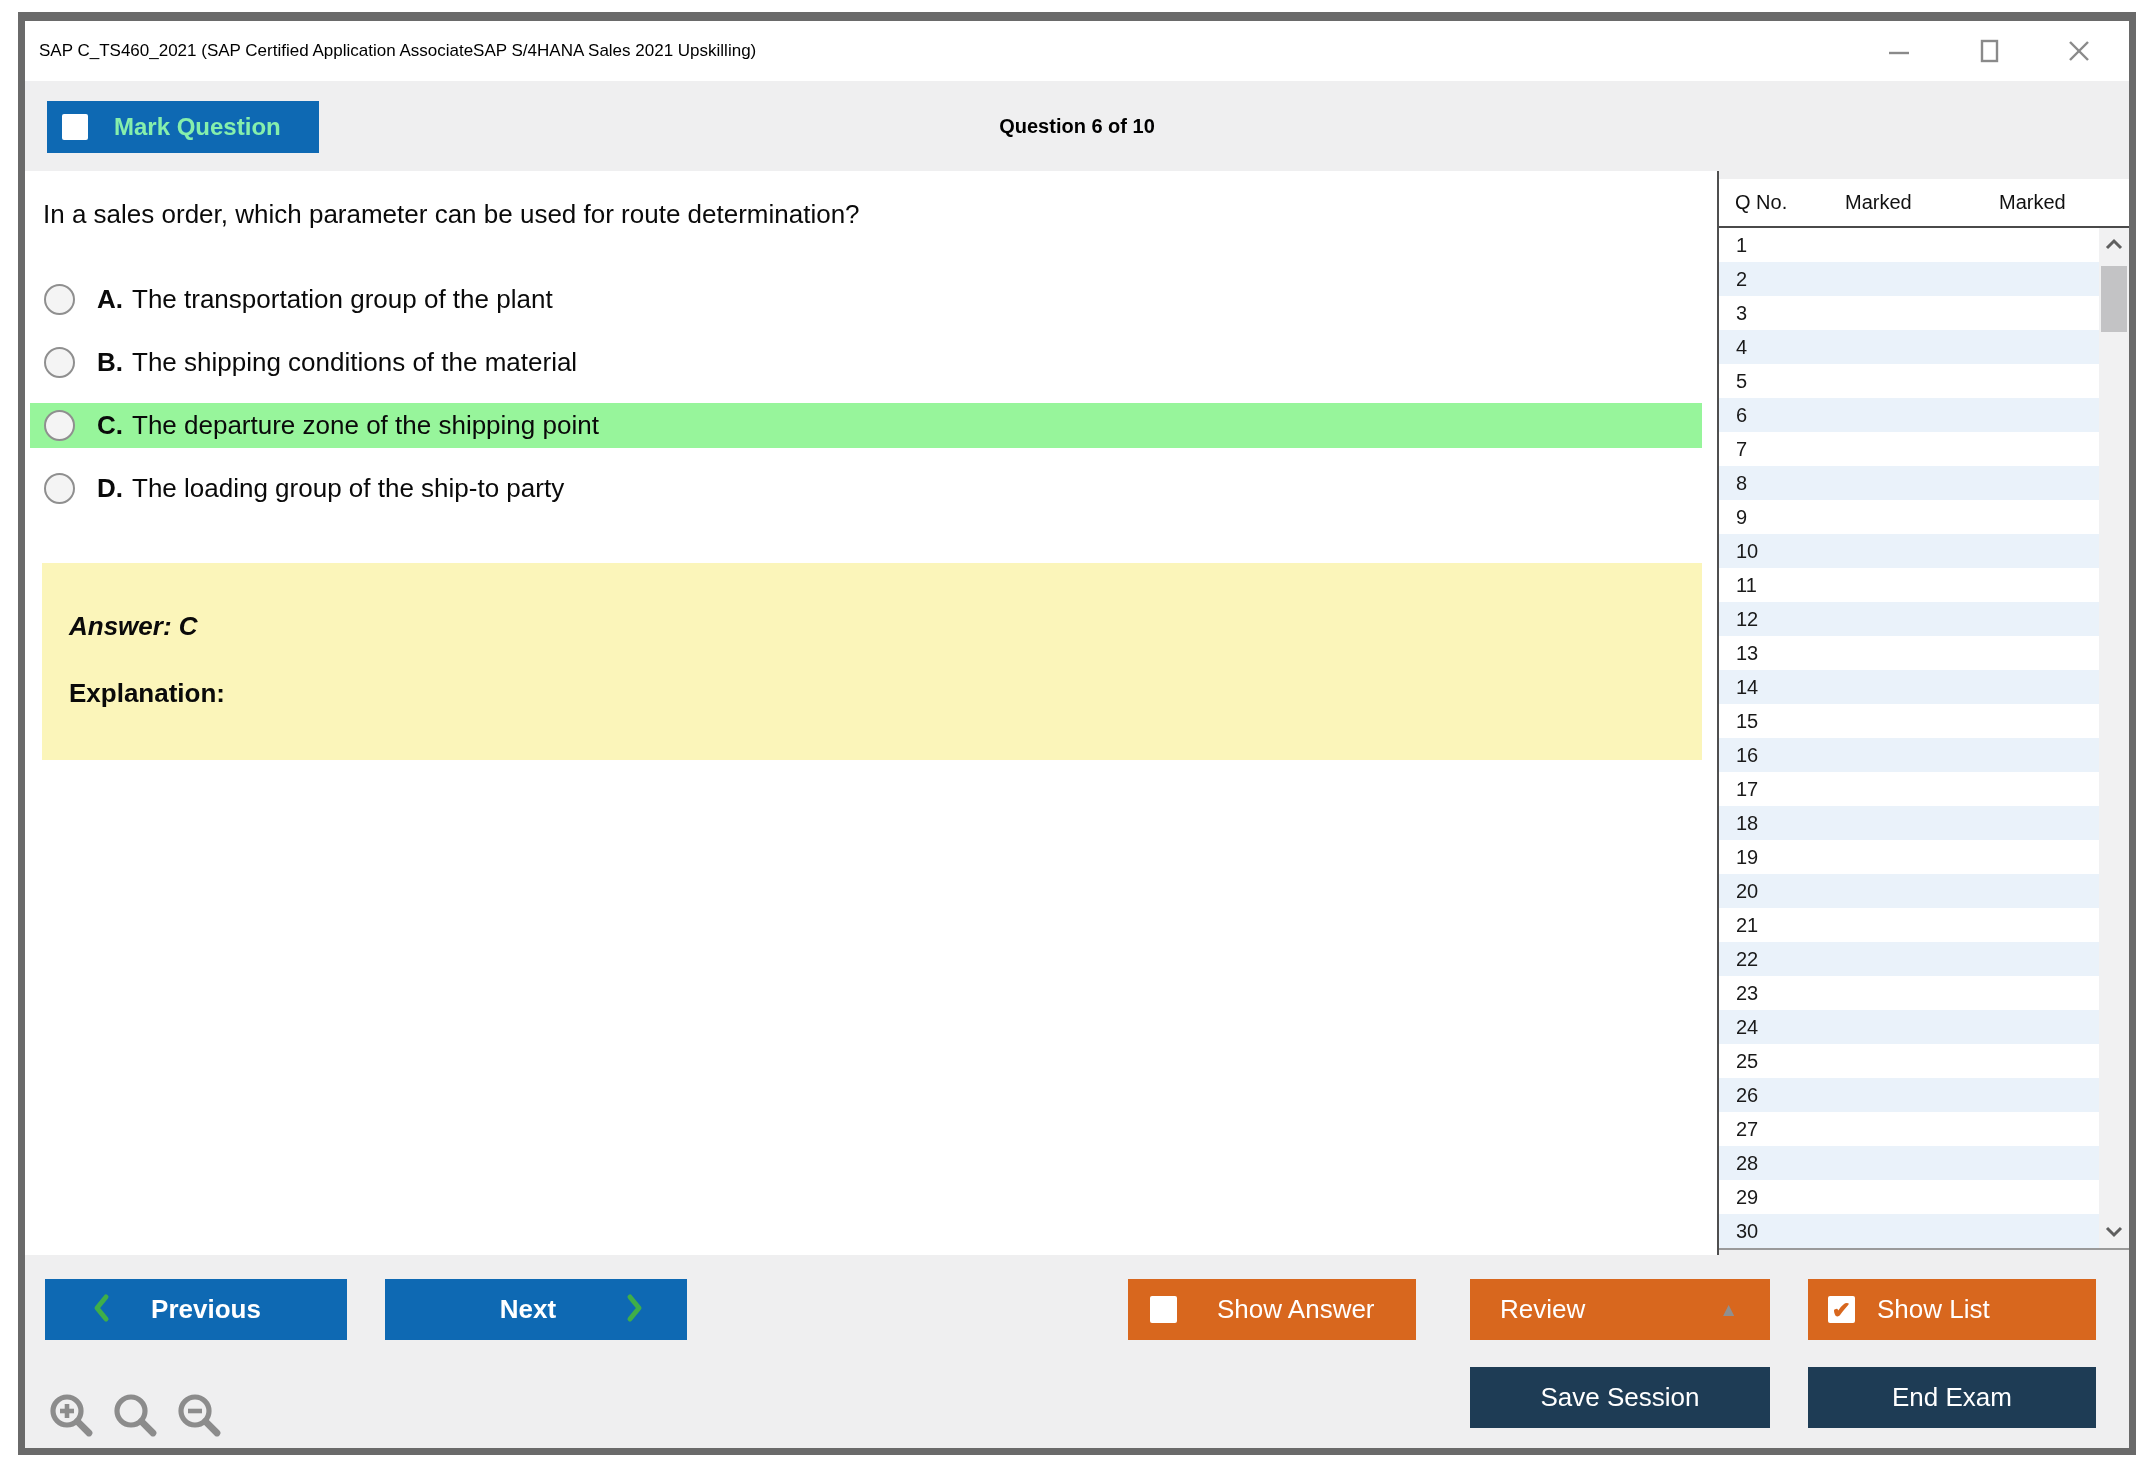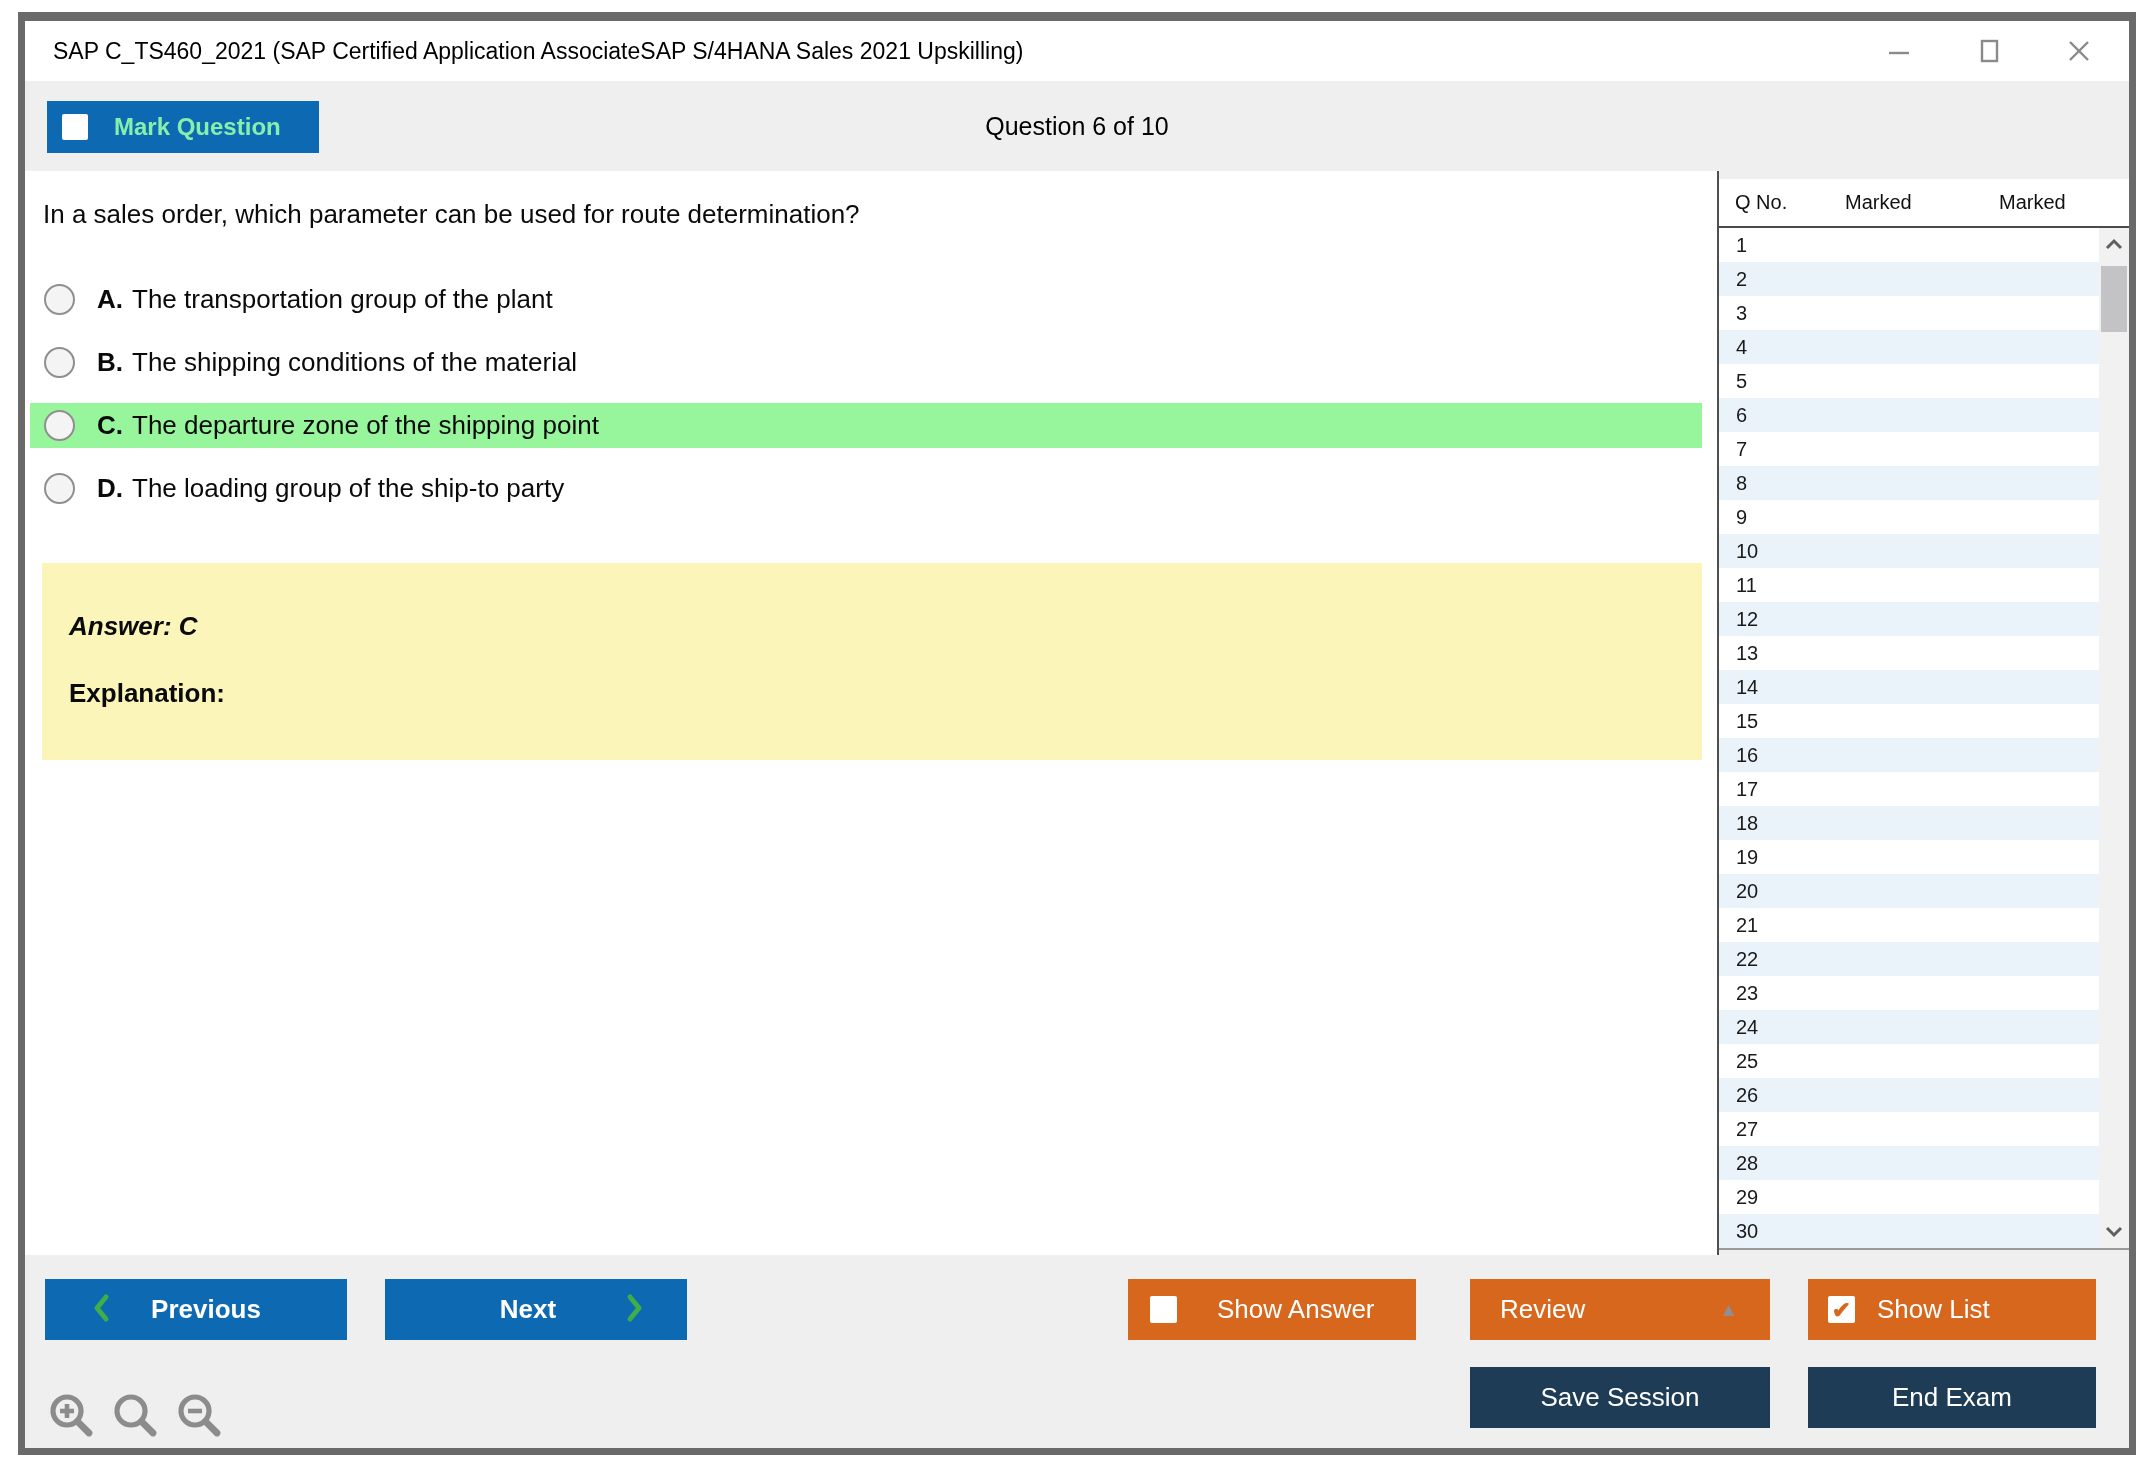--- a/index.html
+++ b/index.html
@@ -6,39 +6,39 @@
   html,body { width:2150px; height:1470px; background:#ffffff;
     font-family:"Liberation Sans","DejaVu Sans",sans-serif; }
 
   .window { position:absolute; left:18px; top:12px; width:2118px; height:1443px;
     border:7px solid #6a6a6a; border-top-width:9px; background:#fff;
     display:flex; flex-direction:column; }
 
   
   .titlebar { height:60px; background:#ffffff; display:flex; align-items:center;
     position:relative; flex:0 0 auto; }
-  .titlebar .title { margin-left:28px; font-size:23px; color:#000; }
+  .titlebar .title { margin-left:14px; font-size:17px; color:#000; }
   .win-controls { position:absolute; right:34px; top:0; height:100%;
     display:flex; align-items:center; gap:58px; }
   .win-btn { width:32px; height:32px; display:flex; align-items:center;
     justify-content:center; cursor:default; }
 
   
   .header { height:90px; background:#efeff0; position:relative; flex:0 0 auto; }
   .mark-btn { position:absolute; left:22px; top:20px; width:272px; height:52px;
     background:#0e69b3; border:none; display:flex; align-items:center; }
   .checkbox { width:26px; height:26px; background:#ffffff; border-radius:2px;
     display:flex; align-items:center; justify-content:center; }
   .checkbox .mark { display:none; color:#d8671e; font-size:23px; font-weight:bold;
     line-height:26px; }
   .checkbox.checked .mark { display:block; }
   .mark-btn .checkbox { margin-left:15px; }
   .mark-btn .lbl { color:#86efac; font-weight:bold; font-size:24px; margin-left:26px; }
   .q-counter { width:100%; height:100%; display:flex; align-items:center;
-    justify-content:center; font-size:25px; font-weight:normal; color:#000; }
+    justify-content:center; font-size:20px; font-weight:bold; color:#000; }
 
   
   .content { flex:1 1 auto; display:flex; min-height:0; }
   .main { flex:1 1 auto; background:#fff; position:relative; }
   .question-text { position:absolute; left:18px; top:28px; font-size:26px; color:#0a0a0a; }
 
   .options { position:absolute; left:5px; top:97px; width:1672px; }
   .option { height:63px; display:flex; align-items:center; }
   .option.highlight { height:45px; margin:9px 0; background:#97f59b; }
   .radio { width:31px; height:31px; border-radius:50%; flex:0 0 auto;

